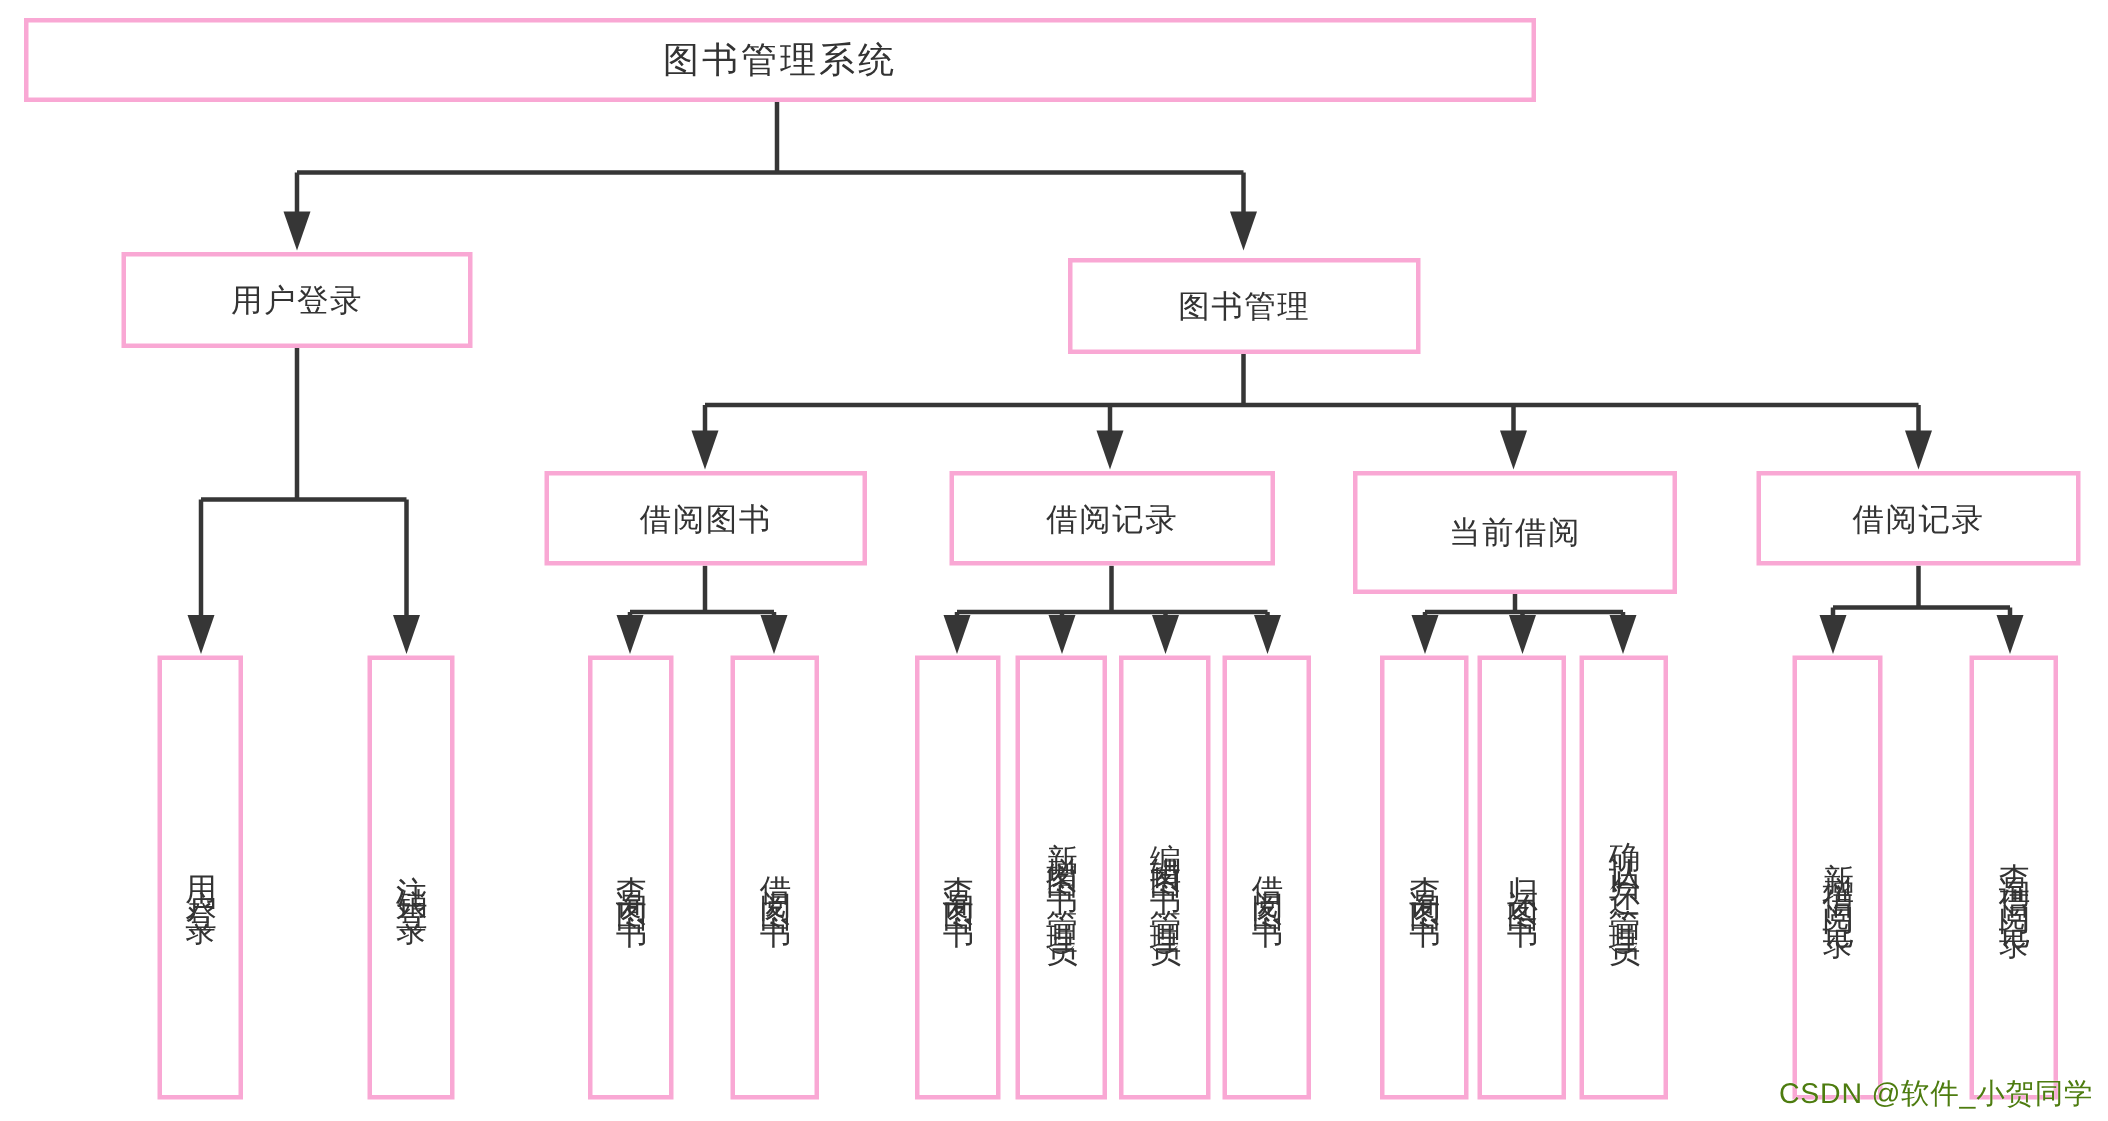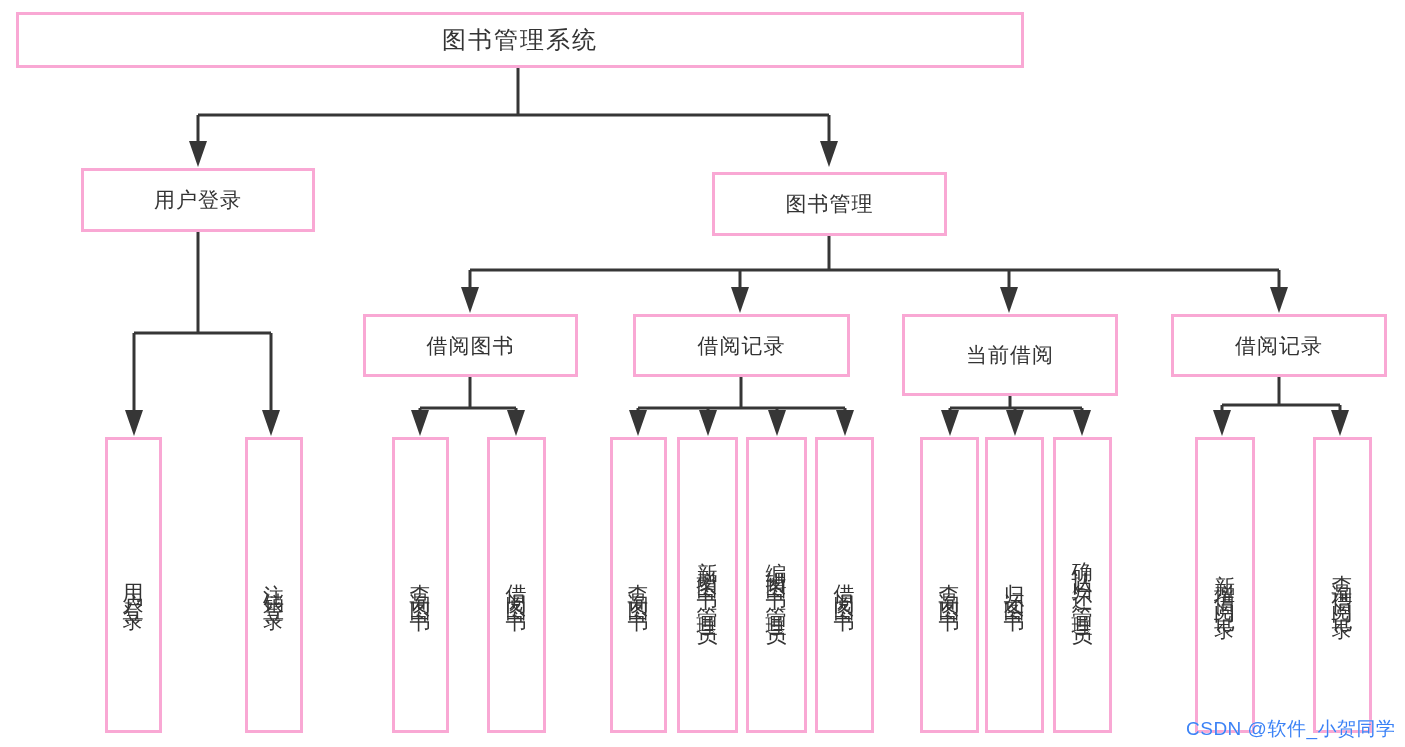--- a/index.html
+++ b/index.html
@@ -47,21 +47,21 @@
     font-size:21px;
     letter-spacing:9px;
     line-height:1.0;
   }
   .watermark{
     position:absolute;
     left:1186px;
     top:716px;
     width:210px;
     font-size:19px;
-    color:#3b82f6;
+    color:#4d7c0f;
     letter-spacing:0.5px;
     white-space:nowrap;
     text-shadow:0 0 1px #ffffff;
   }
 </style>
 </head>
 <body>
 
 <div class="canvas">
 

